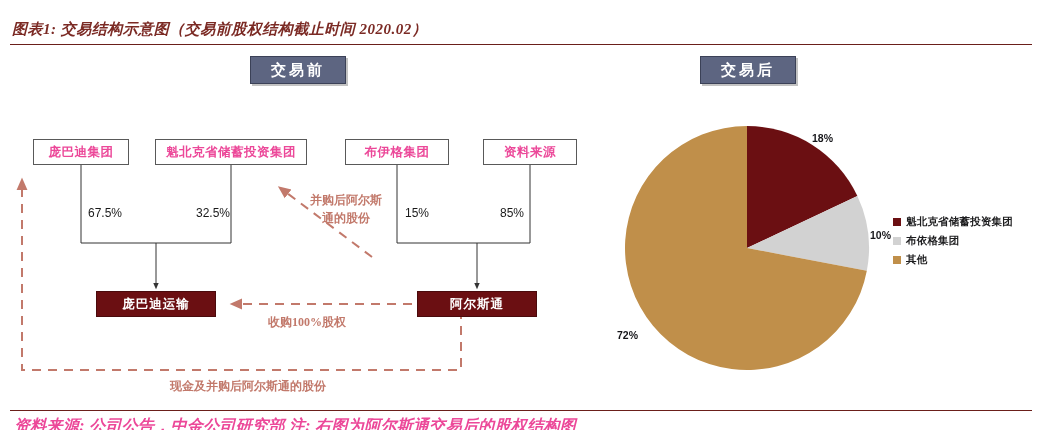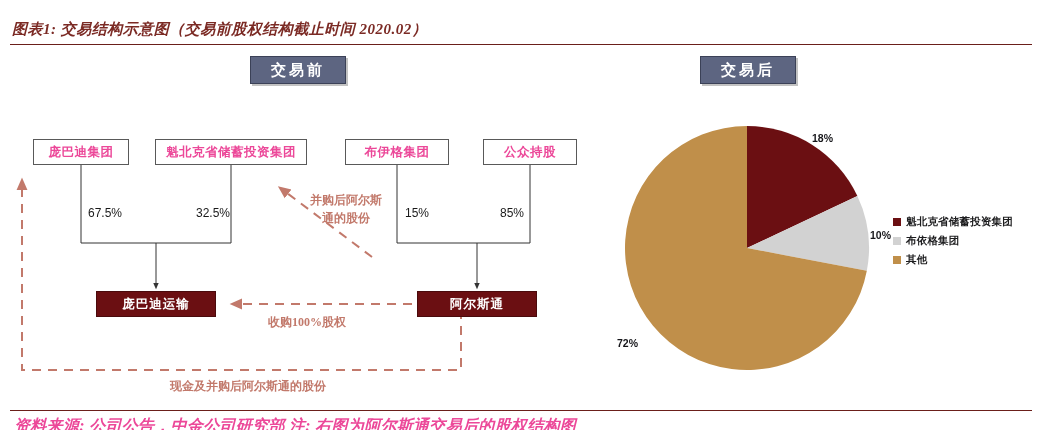--- a/index.html
+++ b/index.html
@@ -105,21 +105,21 @@
   
   #pie-wrap { position: absolute; left: 622px; top: 110px; width: 250px; height: 248px; }
   #pie-labels .plabel {
     position: absolute;
     font-family: "Liberation Sans", "DejaVu Sans", sans-serif;
     font-size: 10.5px; font-weight: bold; color: #16161a;
     white-space: nowrap;
   }
   #plab-18 { left: 812px; top: 118px; }
   #plab-10 { left: 870px; top: 215px; }
-  #plab-72 { left: 617px; top: 323px; }
+  #plab-72 { left: 617px; top: 315px; }
 
   
   #legend { position: absolute; left: 893px; top: 198px; }
   .legend-row { display: flex; align-items: center; height: 19px; }
   .legend-swatch { width: 8px; height: 8px; margin-right: 5px; flex: 0 0 auto; }
   .legend-label {
     font-family: "Liberation Serif", "DejaVu Serif", serif;
     font-size: 10.5px; font-weight: bold; color: #1d1d1f;
     white-space: nowrap; letter-spacing: .2px;
   }
@@ -184,21 +184,21 @@
     </g>
 
     <g>
       <path d="M461,296 L461,356 L22,356 L22,170" stroke="#c2796b" stroke-width="2" stroke-dasharray="9,7" fill="none" marker-end="url(#arrowhead-red)"></path>
     </g>
   </svg>
 
   <div class="wbox" id="box-bombardier-group">庞巴迪集团</div>
   <div class="wbox" id="box-quebec-group">魁北克省储蓄投资集团</div>
   <div class="wbox" id="box-bouygues-group">布伊格集团</div>
-  <div class="wbox" id="box-public-holding">公众持股</div>
+  <div class="wbox" id="box-public-holding">资料来源</div>
 
   <div class="rbox" id="box-bombardier-transport">庞巴迪运输</div>
   <div class="rbox" id="box-alstom">阿尔斯通</div>
 
   <div class="pct" id="pct-675">67.5%</div>
   <div class="pct" id="pct-325">32.5%</div>
   <div class="pct" id="pct-15">15%</div>
   <div class="pct" id="pct-85">85%</div>
 
   <div class="ann" id="ann-merger-shares-1">并购后阿尔斯</div>

